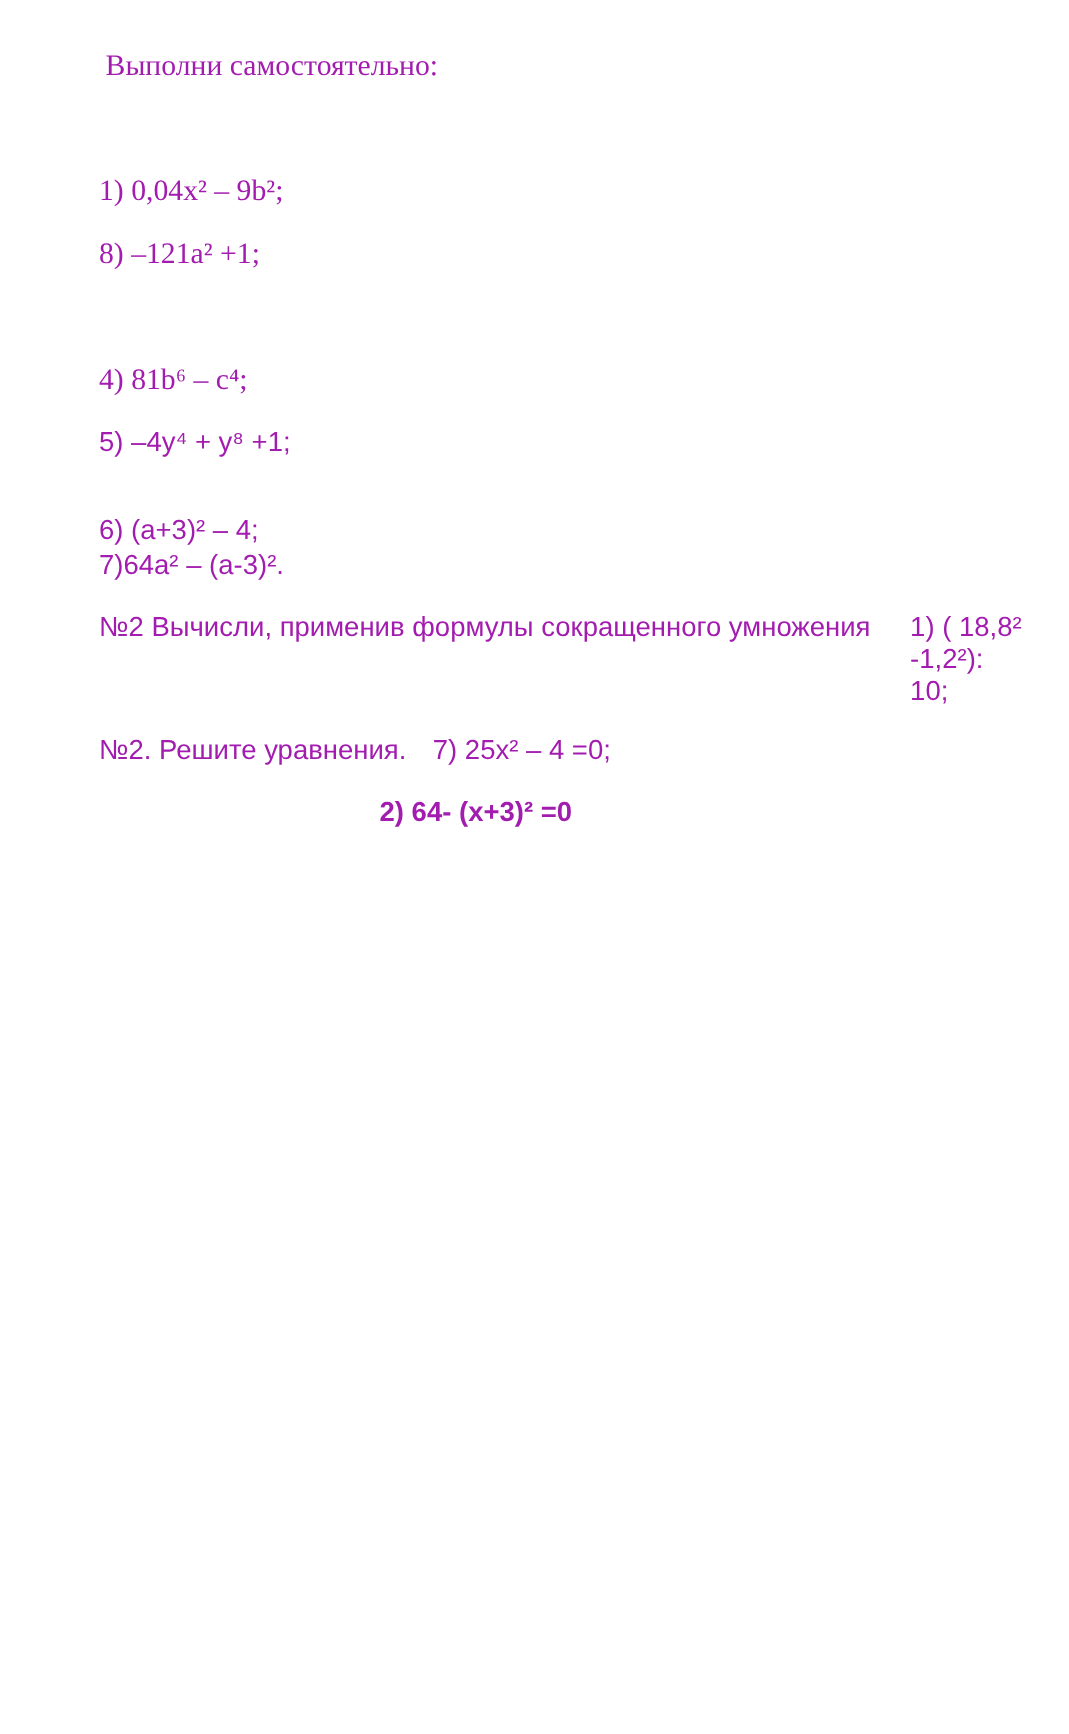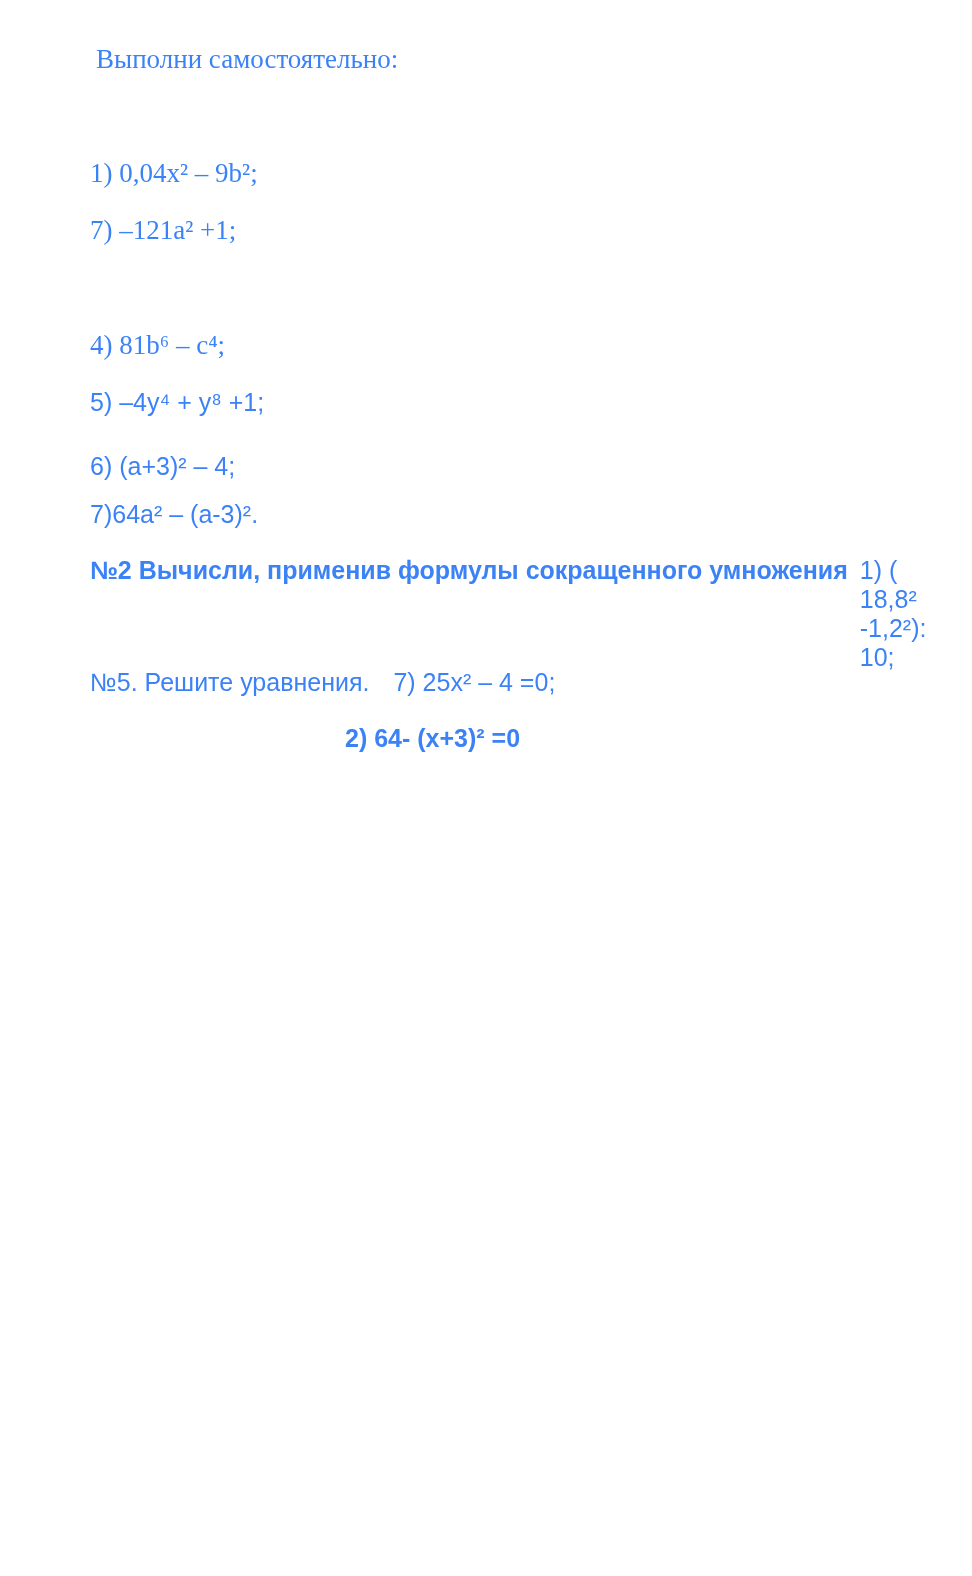--- a/index.html
+++ b/index.html
@@ -6,21 +6,21 @@
     margin: 0;
     padding: 0;
     background: #ffffff;
   }
   .page {
     position: relative;
     width: 972px;
     height: 1576px;
     background: #ffffff;
     overflow: hidden;
-    color: #3b82f6;
+    color: #a21caf;
   }
   .serif {
     font-family: "Liberation Serif", "DejaVu Serif", serif;
     font-size: 27px;
   }
   .sans {
     font-family: "Liberation Sans", "DejaVu Sans", sans-serif;
     font-size: 25px;
   }
   p {
@@ -38,34 +38,33 @@
   }
   .t1-item {
     position: absolute;
     left: 90px;
   }
   .t1-i0 { top: 158px; }
   .t1-i1 { top: 215px; }
   .t1-i2 { top: 272px; }
   .t1-i3 { top: 330px; text-align: center; }
   .t1-i4 { top: 388px; }
-  .t1-i5 { top: 452px; text-align: right; }
+  .t1-i5 { top: 468px; text-align: right; }
   .t1-i6 { top: 500px; }
   .task2-row {
     position: absolute;
     left: 90px;
     top: 556px;
     width: 840px;
     display: flex;
     align-items: flex-start;
   }
   .task2-title {
     flex: 0 0 auto;
-    margin-right: 12px;
-    font-weight: bold;
+    margin-right: 36px;
   }
   .task2-items p {
     margin-bottom: 30px;
   }
   .task3-row {
     position: absolute;
     left: 90px;
     top: 668px;
     display: flex;
     align-items: flex-start;
@@ -83,38 +82,38 @@
 </head>
 <body>
 
 <div class="page">
 
   <p class="serif intro">Выполни самостоятельно:</p>
 
 
   <p class="serif t1-item t1-i0">1) 0,04x² – 9b²;</p>
 
-  <p class="serif t1-item t1-i1">7) –121a² +1;</p>
+  <p class="serif t1-item t1-i1">8) –121a² +1;</p>
 
 
   <p class="serif t1-item t1-i3">4) 81b⁶ – c⁴;</p>
 
   <p class="sans t1-item t1-i4">5) –4y⁴ + y⁸ +1;</p>
 
   <p class="sans t1-item t1-i5">6) (a+3)² – 4;</p>
 
   <p class="sans t1-item t1-i6">7)64a² – (a-3)².</p>
 
   <div class="task2-row">
     <p class="sans task2-title">№2  Вычисли, применив формулы сокращенного умножения</p>
     <div class="task2-items">
       <p class="sans">1) ( 18,8² -1,2²): 10;</p>
     </div>
   </div>
 
   <div class="task3-row">
-    <p class="sans task3-title">№5. Решите уравнения.</p>
+    <p class="sans task3-title">№2. Решите уравнения.</p>
     <p class="sans">7) 25x² – 4 =0;</p>
   </div>
 
   <p class="sans task3-item2">2) 64- (x+3)² =0</p>
 
 </div>
 
 </body></html>

